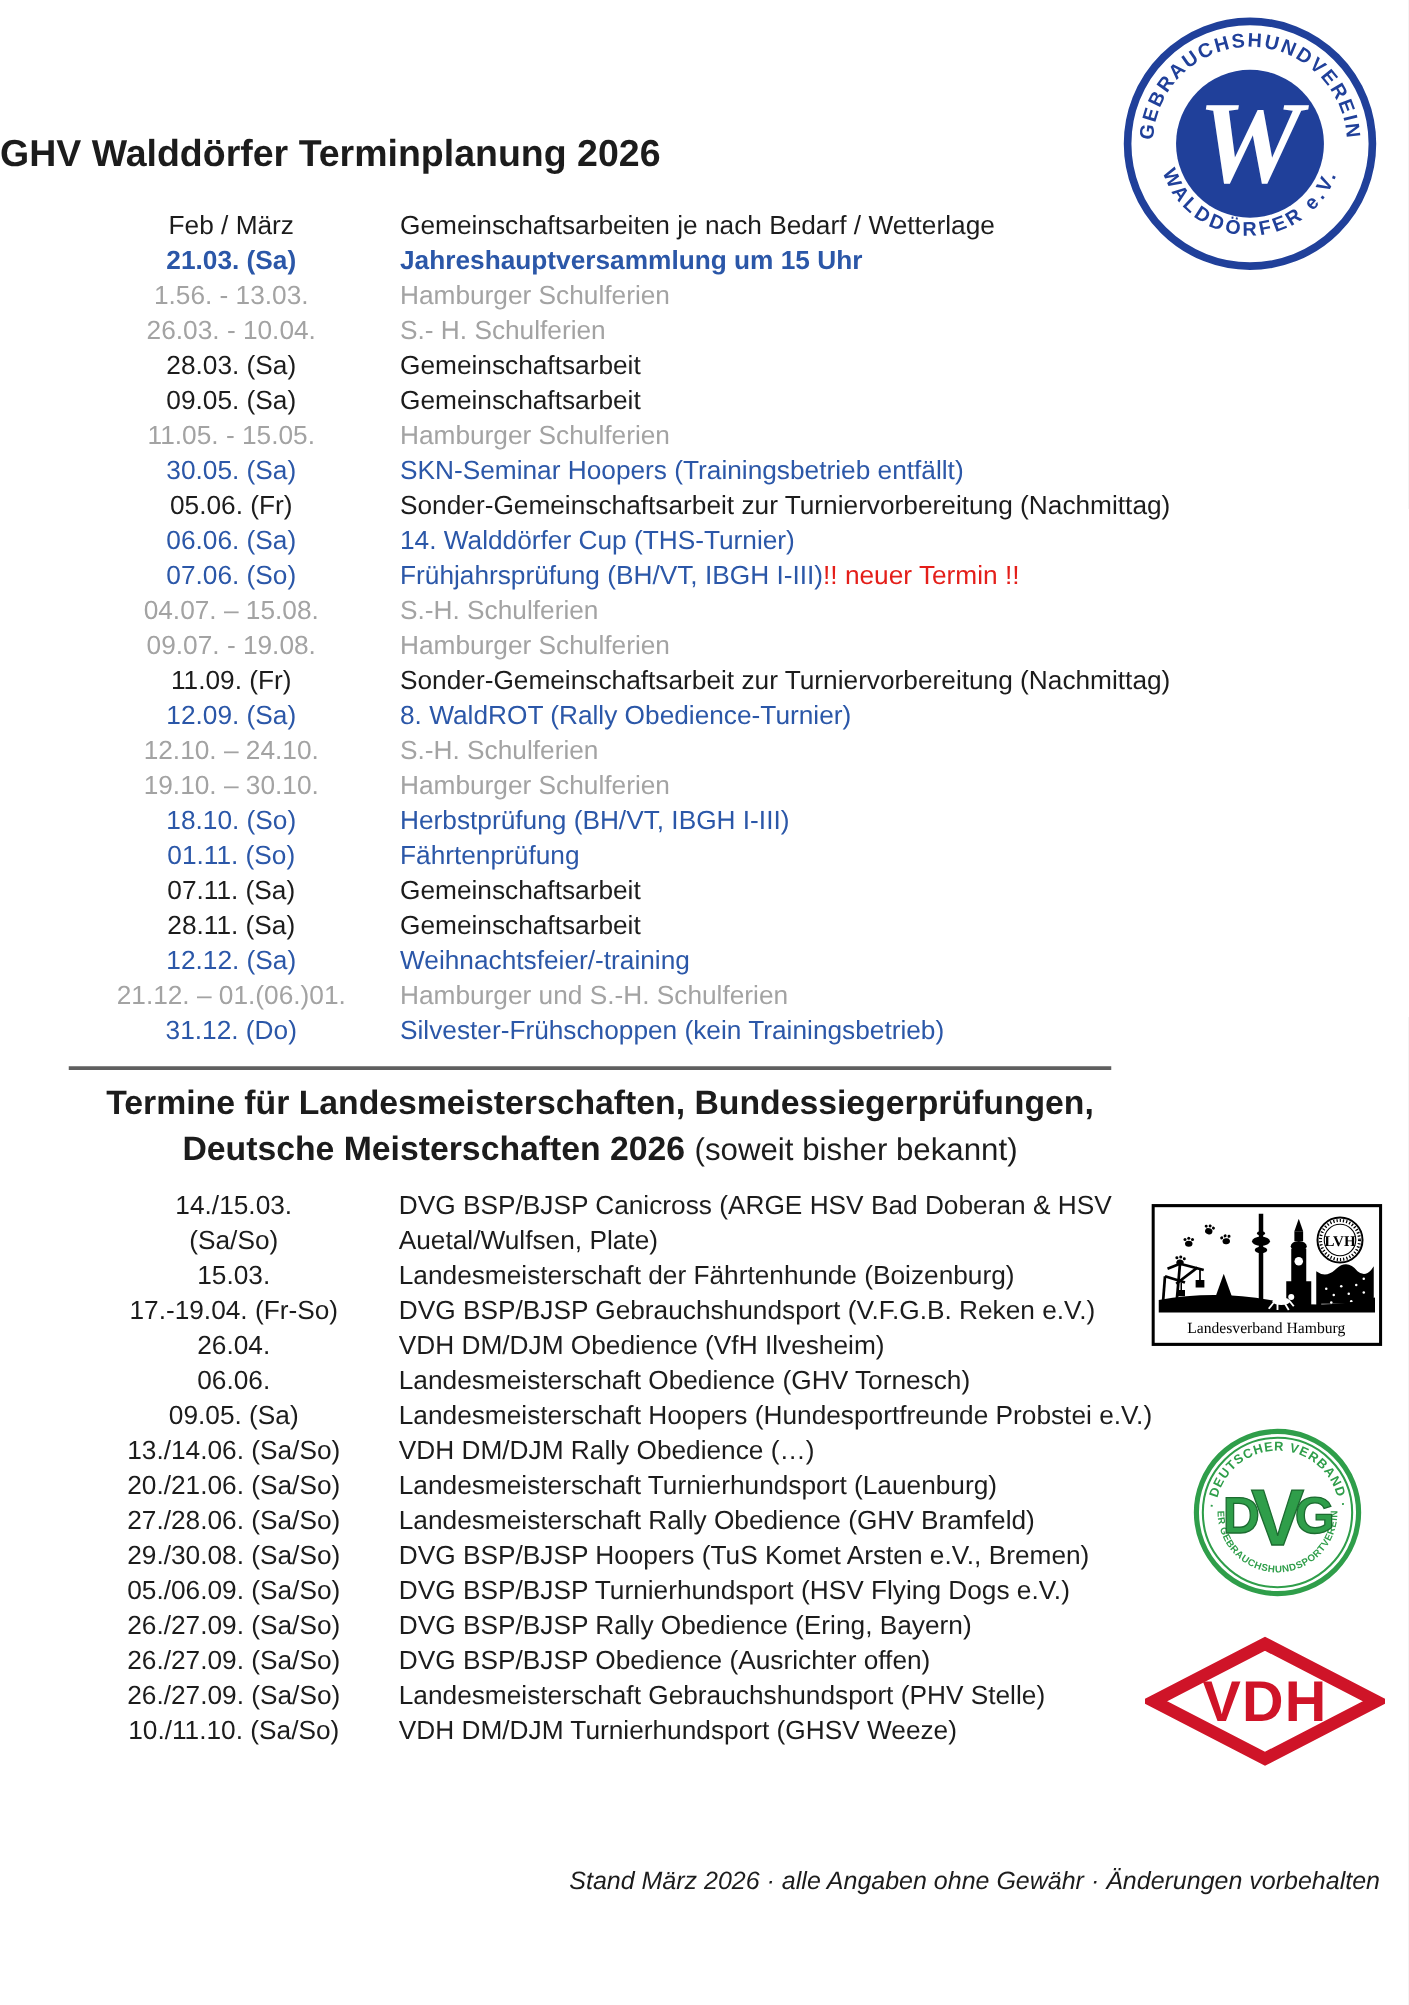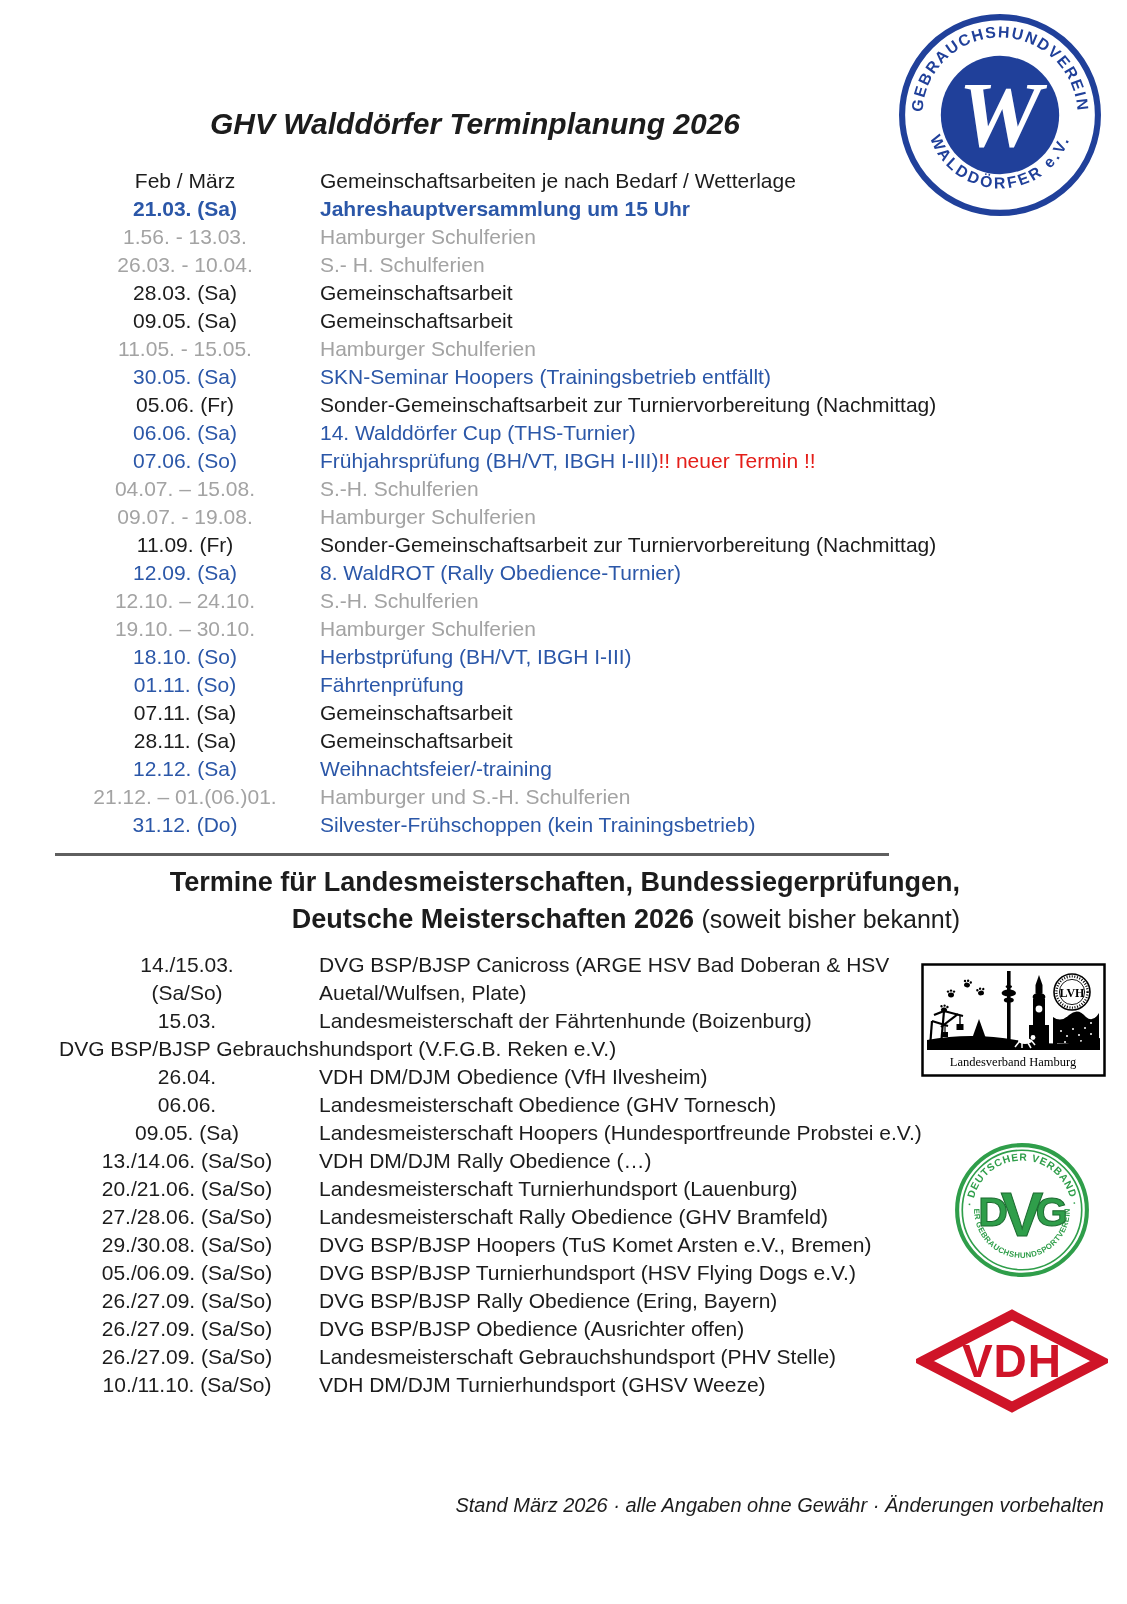--- a/index.html
+++ b/index.html
@@ -8,43 +8,43 @@
     width:1127px;height:1604px;
     margin:0 auto;
     background:#ffffff;
     font-family:"Liberation Sans", sans-serif;
     color:var(--black,#1c1c1c);
     overflow:hidden;
   }
   
   .doc-title{
     position:absolute;top:104px;left:0;width:950px;
-    text-align:center;font-size:30px;font-weight:bold;line-height:40px;
-    color:var(--black,#1c1c1c);white-space:nowrap;font-style:italic;
+    font-size:30px;font-weight:bold;line-height:40px;
+    color:var(--black,#1c1c1c);white-space:nowrap;
   }
   
   .sched{position:absolute;font-size:21px;}
   .sched .row{display:flex;height:28px;line-height:28px;white-space:nowrap;align-items:baseline;}
   .sched .date{flex:none;text-align:center;}
   .t1{top:167px;left:60px;}
   .t1 .date{width:250px;}
   .t1 .event{padding-left:10px;}
   .t2{top:951px;left:57px;}
   .t2 .date{width:260px;}
   .t2 .event{padding-left:2px;}
   .c-black{color:var(--black,#1c1c1c);}
   .c-blue{color:var(--blue,#2b57a8);}
   .c-blue-bold{color:var(--blue,#2b57a8);font-weight:bold;}
   .c-gray{color:var(--gray,#a3a3a3);}
   .suffix{color:var(--red,#e41e19);}
   .suffix:empty{display:none;}
   
   .divider{position:absolute;top:853px;left:55px;width:834px;height:0;border-top:3px solid #5f5f5f;}
   .champ-heading{
-    position:absolute;top:864px;left:0;width:960px;text-align:right;
+    position:absolute;top:864px;left:0;width:960px;text-align:center;
     font-size:27px;font-weight:bold;line-height:37px;color:var(--black,#1c1c1c);white-space:nowrap;
   }
   .champ-heading .light{font-weight:normal;font-size:25px;}
   
   .club-logo{position:absolute;left:898px;top:13px;width:204px;height:204px;}
   .hh-logo{position:absolute;left:921px;top:963px;width:185px;height:114px;}
   .dvg-logo{position:absolute;left:953px;top:1141px;width:138px;height:138px;}
   .vdh-logo{position:absolute;left:916px;top:1308px;width:192px;height:106px;}
   
   .footer{
@@ -219,20 +219,21 @@
         <span class="date">(Sa/So)</span>
         <span class="event"><span class="main">Auetal/Wulfsen, Plate)</span></span>
       </div>
 
       <div class="row c-black">
         <span class="date">15.03.</span>
         <span class="event"><span class="main">Landesmeisterschaft der Fährtenhunde (Boizenburg)</span></span>
       </div>
 
       <div class="row c-black">
+        <span class="date">17.-19.04. (Fr-So)</span>
         <span class="event"><span class="main">DVG BSP/BJSP Gebrauchshundsport (V.F.G.B. Reken e.V.)</span></span>
       </div>
 
       <div class="row c-black">
         <span class="date">26.04.</span>
         <span class="event"><span class="main">VDH DM/DJM Obedience (VfH Ilvesheim)</span></span>
       </div>
 
       <div class="row c-black">
         <span class="date">06.06.</span>

